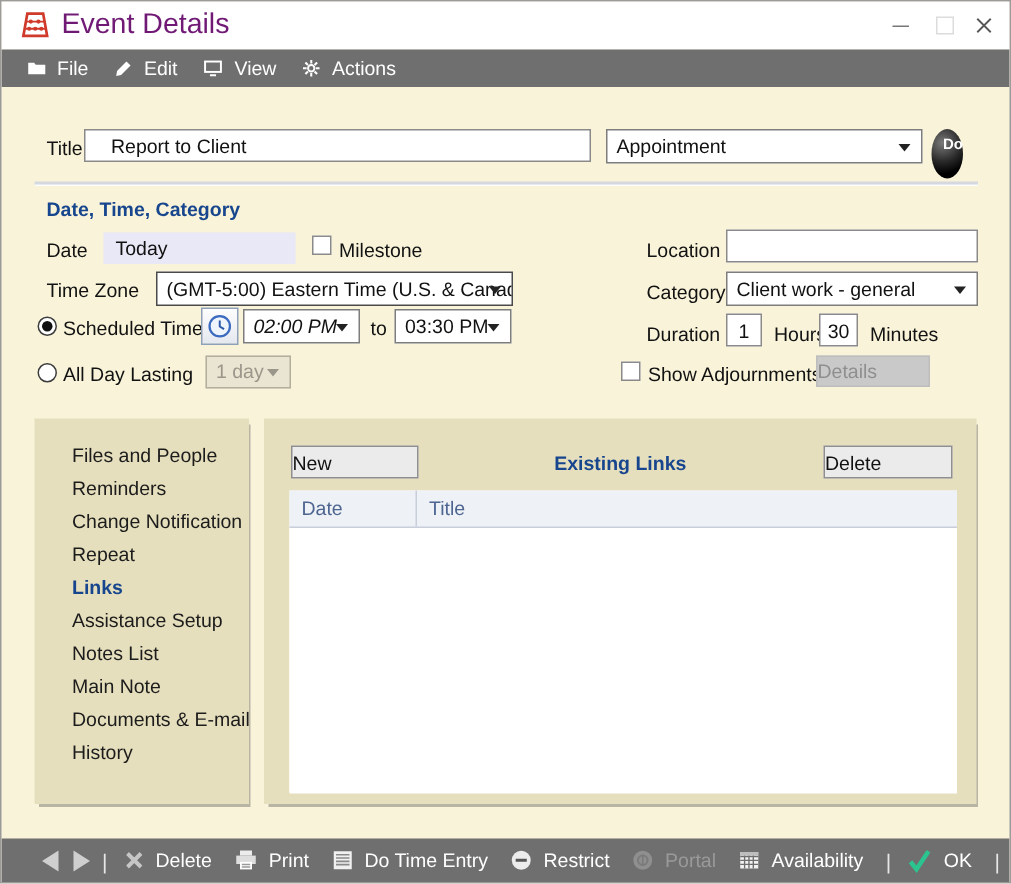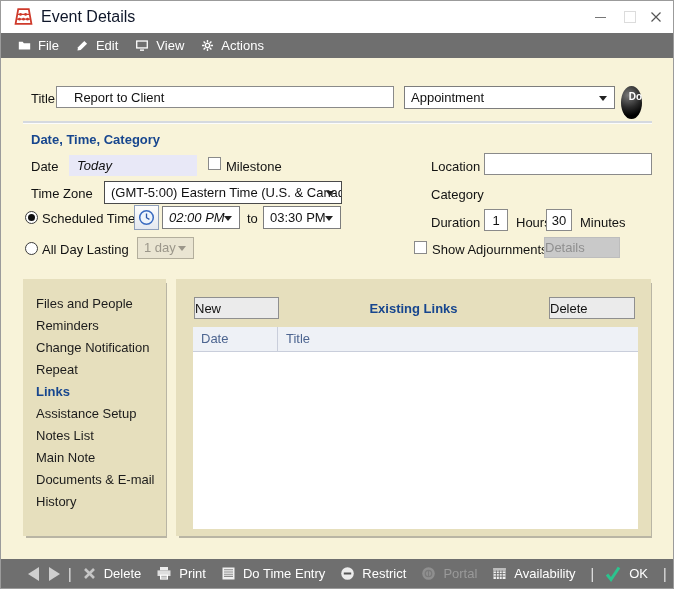--- a/index.html
+++ b/index.html
@@ -4,21 +4,21 @@
 <style>
   html,body{margin:0;padding:0;background:#d8d8d8;}
   .window{
     position:relative;width:674px;height:589px;box-sizing:border-box;
     border:1px solid #9b9b9b;background:#f8f3d9;overflow:hidden;
     font-family:"Liberation Sans",sans-serif;font-size:13px;color:#111;
   }
   
   .titlebar{position:absolute;top:0;left:0;right:0;height:32px;background:#ffffff;}
   .app-icon{position:absolute;left:13px;top:6px;width:19px;height:19px;}
-  .win-title{position:absolute;left:40px;top:0;line-height:32px;color:#0f172a;font-size:16px;}
+  .win-title{position:absolute;left:40px;top:0;line-height:32px;color:#701a75;font-size:19px;}
   .win-btn{position:absolute;top:0;width:30px;height:32px;display:flex;align-items:center;justify-content:center;}
   .win-min{right:58px;} .win-max{right:28px;} .win-close{right:2px;}
   .min-glyph{width:11px;height:0;border-top:1px solid #777;}
   .max-glyph{width:10px;height:10px;border:1px solid #dcdcdc;}
   
   .menubar{position:absolute;top:32px;left:0;right:0;height:25px;background:#6f6f6f;
     display:flex;align-items:center;padding-left:17px;}
   .menu-item{display:flex;align-items:center;gap:7px;color:#fff;margin-right:17px;cursor:default;}
   
   .lbl{position:absolute;white-space:nowrap;color:#121212;}
@@ -34,27 +34,27 @@
   .radio{position:absolute;width:13px;height:13px;box-sizing:border-box;background:#fff;border:1px solid #3c3c3c;border-radius:50%;}
   .radio.selected::after{content:"";position:absolute;left:2px;top:2px;right:2px;bottom:2px;background:#101010;border-radius:50%;}
   .btn{position:absolute;box-sizing:border-box;background:#ebebeb;border:1px solid #8f8f8f;
     text-align:left;font-size:13px;color:#111;line-height:20px;}
   .btn.disabled{background:#c9c9c9;border-color:#bdbdbd;color:#8f8f8f;}
   .do-btn{position:absolute;width:21px;height:33px;border-radius:50%;color:#fff;font-weight:bold;
     font-size:10px;text-align:right;line-height:21px;
     background:radial-gradient(circle at 35% 28%,#7a7a7a 0%,#2a2a2a 45%,#000 75%);}
   .sep-line{position:absolute;left:22px;top:120px;width:629px;height:2px;background:#d5d9df;border-bottom:1px solid #fcfcfc;}
   .section-head{position:absolute;font-weight:bold;color:#17468e;}
-  .flat-field{position:absolute;box-sizing:border-box;background:#e8e8f7;padding-left:8px;line-height:21px;height:21px;font-style:italic;}
+  .flat-field{position:absolute;box-sizing:border-box;background:#e8e8f7;padding-left:8px;line-height:21px;height:21px;}
   .clock-btn{position:absolute;width:25px;height:25px;box-sizing:border-box;border:1px solid #8fa0bb;
     background:linear-gradient(#fdfdfd,#e4e8ef);display:flex;align-items:center;justify-content:center;}
   
   .sidebar{position:absolute;left:22px;top:278px;width:143px;height:257px;background:#e6dfbd;
     box-shadow:2px 3px 0 -1px #b9b5a4;padding-top:14px;box-sizing:border-box;}
-  .side-item{height:22px;line-height:22px;padding-left:13px;color:#1c1c1c;cursor:default;white-space:nowrap;}
+  .side-item{height:22px;line-height:22px;padding-left:13px;color:#1c1c1c;cursor:default;white-space:nowrap;margin-left:12px;}
   .side-item.selected{color:#17468e;font-weight:bold;}
   .links-panel{position:absolute;left:175px;top:278px;width:475px;height:257px;background:#e6dfbd;
     box-shadow:2px 3px 0 -1px #b9b5a4;}
   .links-head{position:absolute;left:0;right:0;top:22px;text-align:center;font-weight:bold;color:#17468e;}
   .links-table{position:absolute;left:17px;top:48px;width:445px;height:201px;background:#fff;}
   .links-thead{display:flex;height:24px;background:#eef1f6;border-bottom:1px solid #c9cedb;}
   .th{box-sizing:border-box;line-height:23px;padding-left:8px;color:#4d6590;border-right:1px solid #c9cedb;}
   .th:last-child{border-right:none;}
   
   .toolbar{position:absolute;left:0;right:0;bottom:0;height:29px;background:#6f6f6f;
@@ -171,20 +171,24 @@
   <span class="lbl" style="left:41px;top:241px;">All Day Lasting</span>
   <div class="combo disabled" style="left:136px;top:236px;width:57px;height:22px;line-height:20px;">
     <span>1 day</span>
     <span class="arr"></span>
   </div>
 
   <span class="lbl" style="left:430px;top:158px;">Location</span>
   <input class="text-input" style="left: 483px; top: 152px; width: 168px;" value="">
 
   <span class="lbl" style="left:430px;top:186px;">Category</span>
+  <div class="combo" style="left:483px;top:180px;width:168px;">
+    <span>Client work - general</span>
+    <span class="arr"></span>
+  </div>
 
   <span class="lbl" style="left:430px;top:214px;">Duration</span>
   <input class="text-input" style="left: 483px; top: 208px; width: 24px; text-align: center; padding: 0px;" value="1">
   <span class="lbl" style="left:515px;top:214px;">Hours</span>
   <input class="text-input" style="left: 545px; top: 208px; width: 26px; text-align: center; padding: 0px;" value="30">
   <span class="lbl" style="left:579px;top:214px;">Minutes</span>
 
   <span class="checkbox" style="left:413px;top:240px;"></span>
   <span class="lbl" style="left:431px;top:241px;">Show Adjournments</span>
   <div class="btn disabled" style="left:543px;top:236px;width:76px;height:21px;">Details</div>

